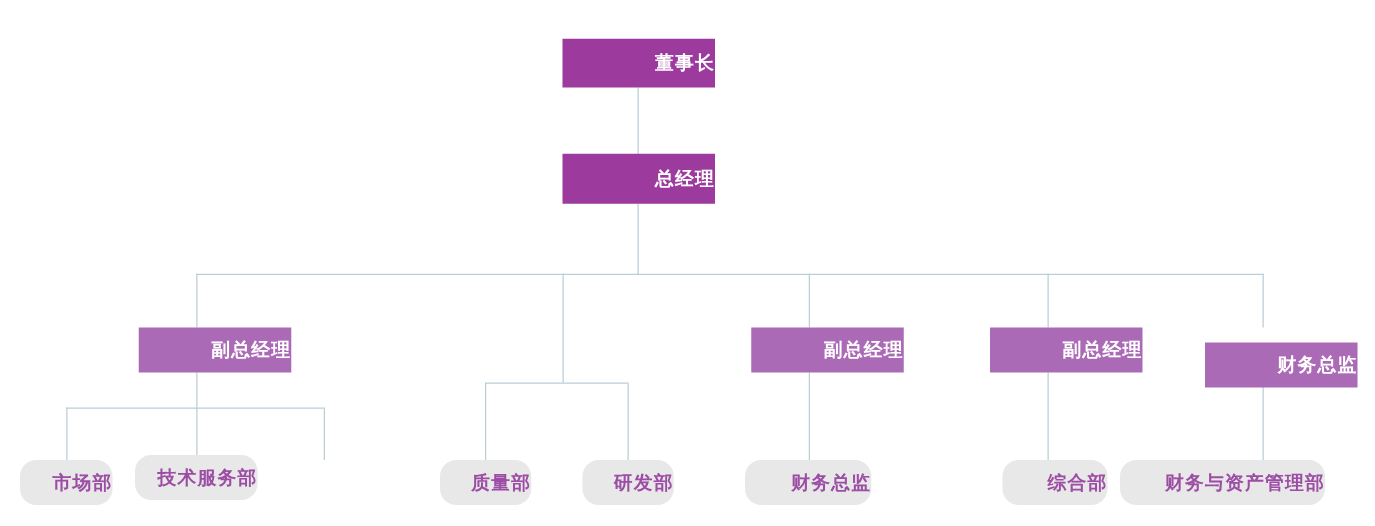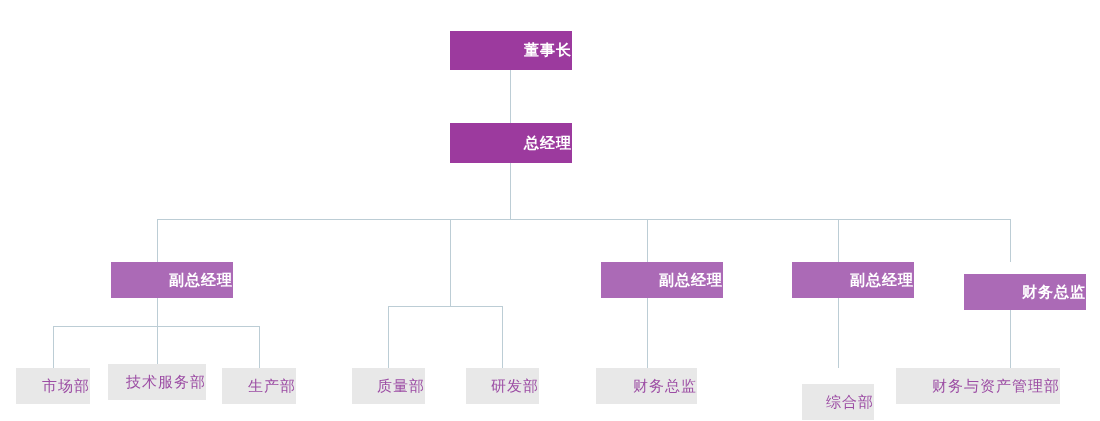--- a/index.html
+++ b/index.html
@@ -29,21 +29,22 @@
   }
   .mgr {
     background: var(--manager-fill, #ab6ab6);
     color: var(--executive-text, #ffffff);
     font-weight: bold;
     margin-left: 15px;
   }
   .dept {
     background: var(--dept-fill, #e8e8e8);
     color: var(--dept-text, #9c4da4);
-    font-weight: normal;
+    font-weight: bold;
+    border-radius: 13px;
   }
   .line {
     position: absolute;
     background: var(--connector, #bccdd5);
   }
   .v { width: 1px; }
   .h { height: 1px; }
 </style>
 </head>
 <body>
@@ -100,37 +101,34 @@
   </div>
 
   <div class="node dept" style="left:16px;top:368px;width:74px;height:36px">
     <span>市场部</span>
   </div>
 
   <div class="node dept" style="left:108px;top:364px;width:98px;height:36px">
     <span>技术服务部</span>
   </div>
 
-  <div class="node dept" style="left:222px;top:368px;width:74px;height:36px">
-    <span>生产部</span>
-  </div>
 
   <div class="node dept" style="left:352px;top:368px;width:73px;height:36px">
     <span>质量部</span>
   </div>
 
   <div class="node dept" style="left:466px;top:368px;width:73px;height:36px">
     <span>研发部</span>
   </div>
 
   <div class="node dept" style="left:596px;top:368px;width:101px;height:36px">
     <span>财务总监</span>
   </div>
 
-  <div class="node dept" style="left:802px;top:384px;width:72px;height:36px">
+  <div class="node dept" style="left:802px;top:368px;width:84px;height:36px">
     <span>综合部</span>
   </div>
 
   <div class="node dept" style="left:896px;top:368px;width:164px;height:36px">
     <span>财务与资产管理部</span>
   </div>
 
 </div>
 
 </body></html>

